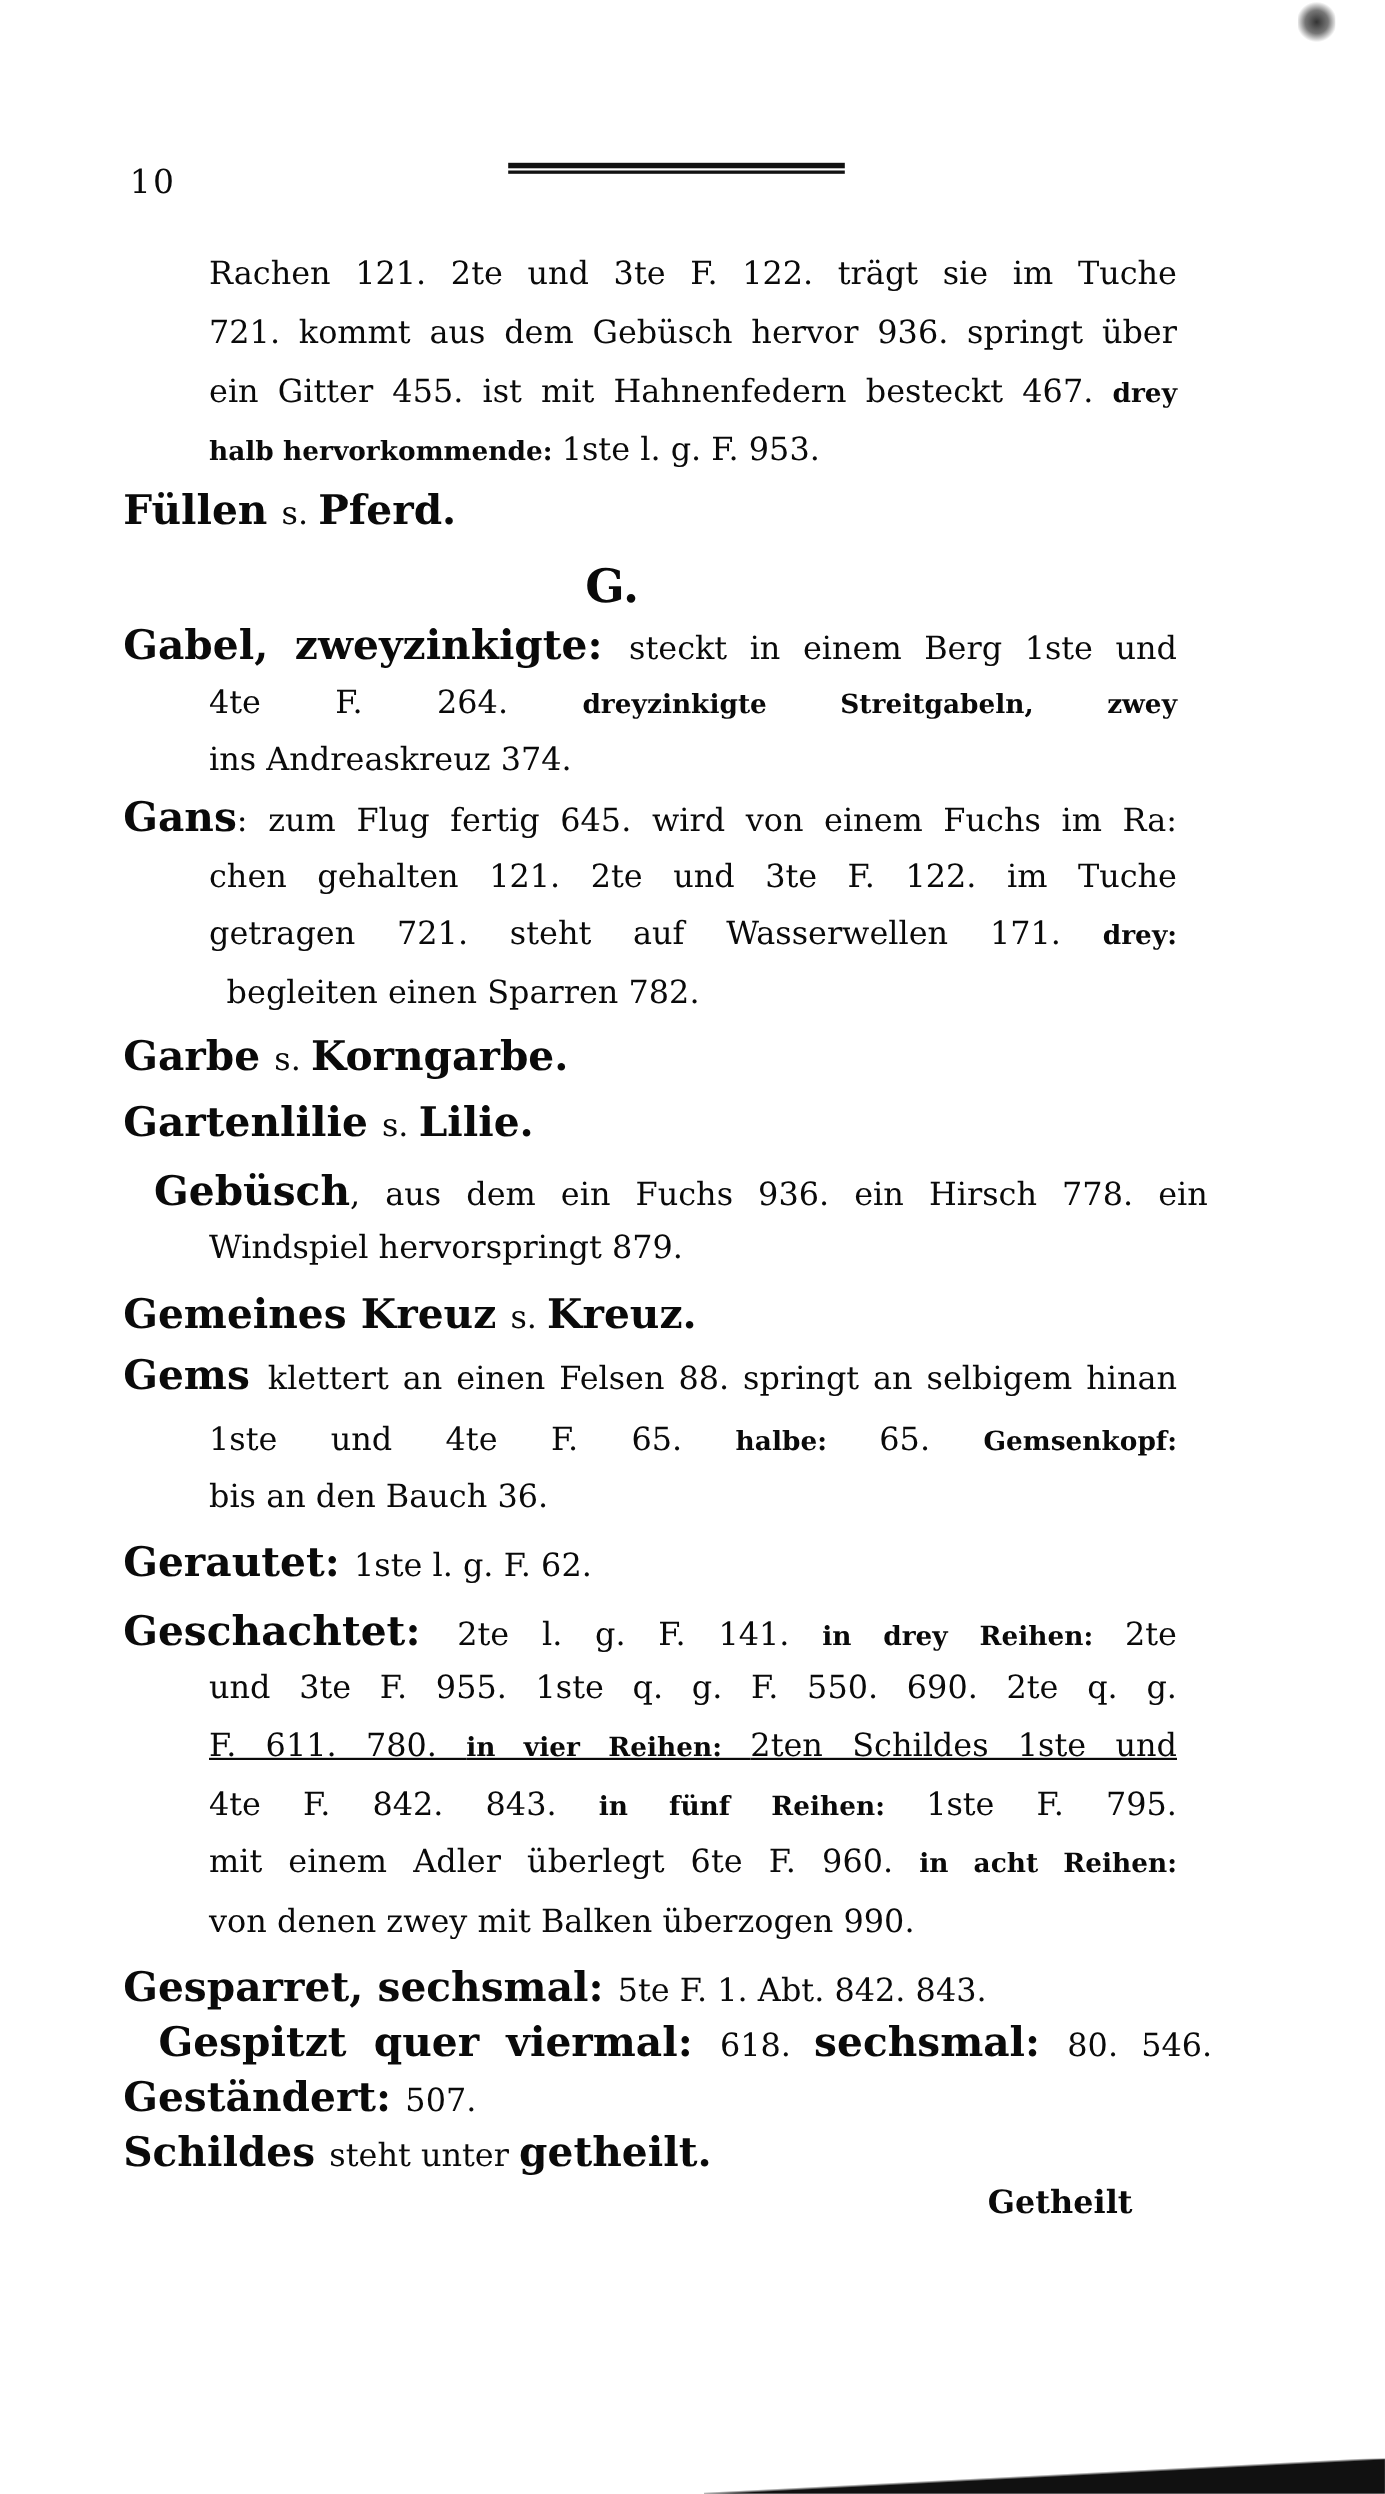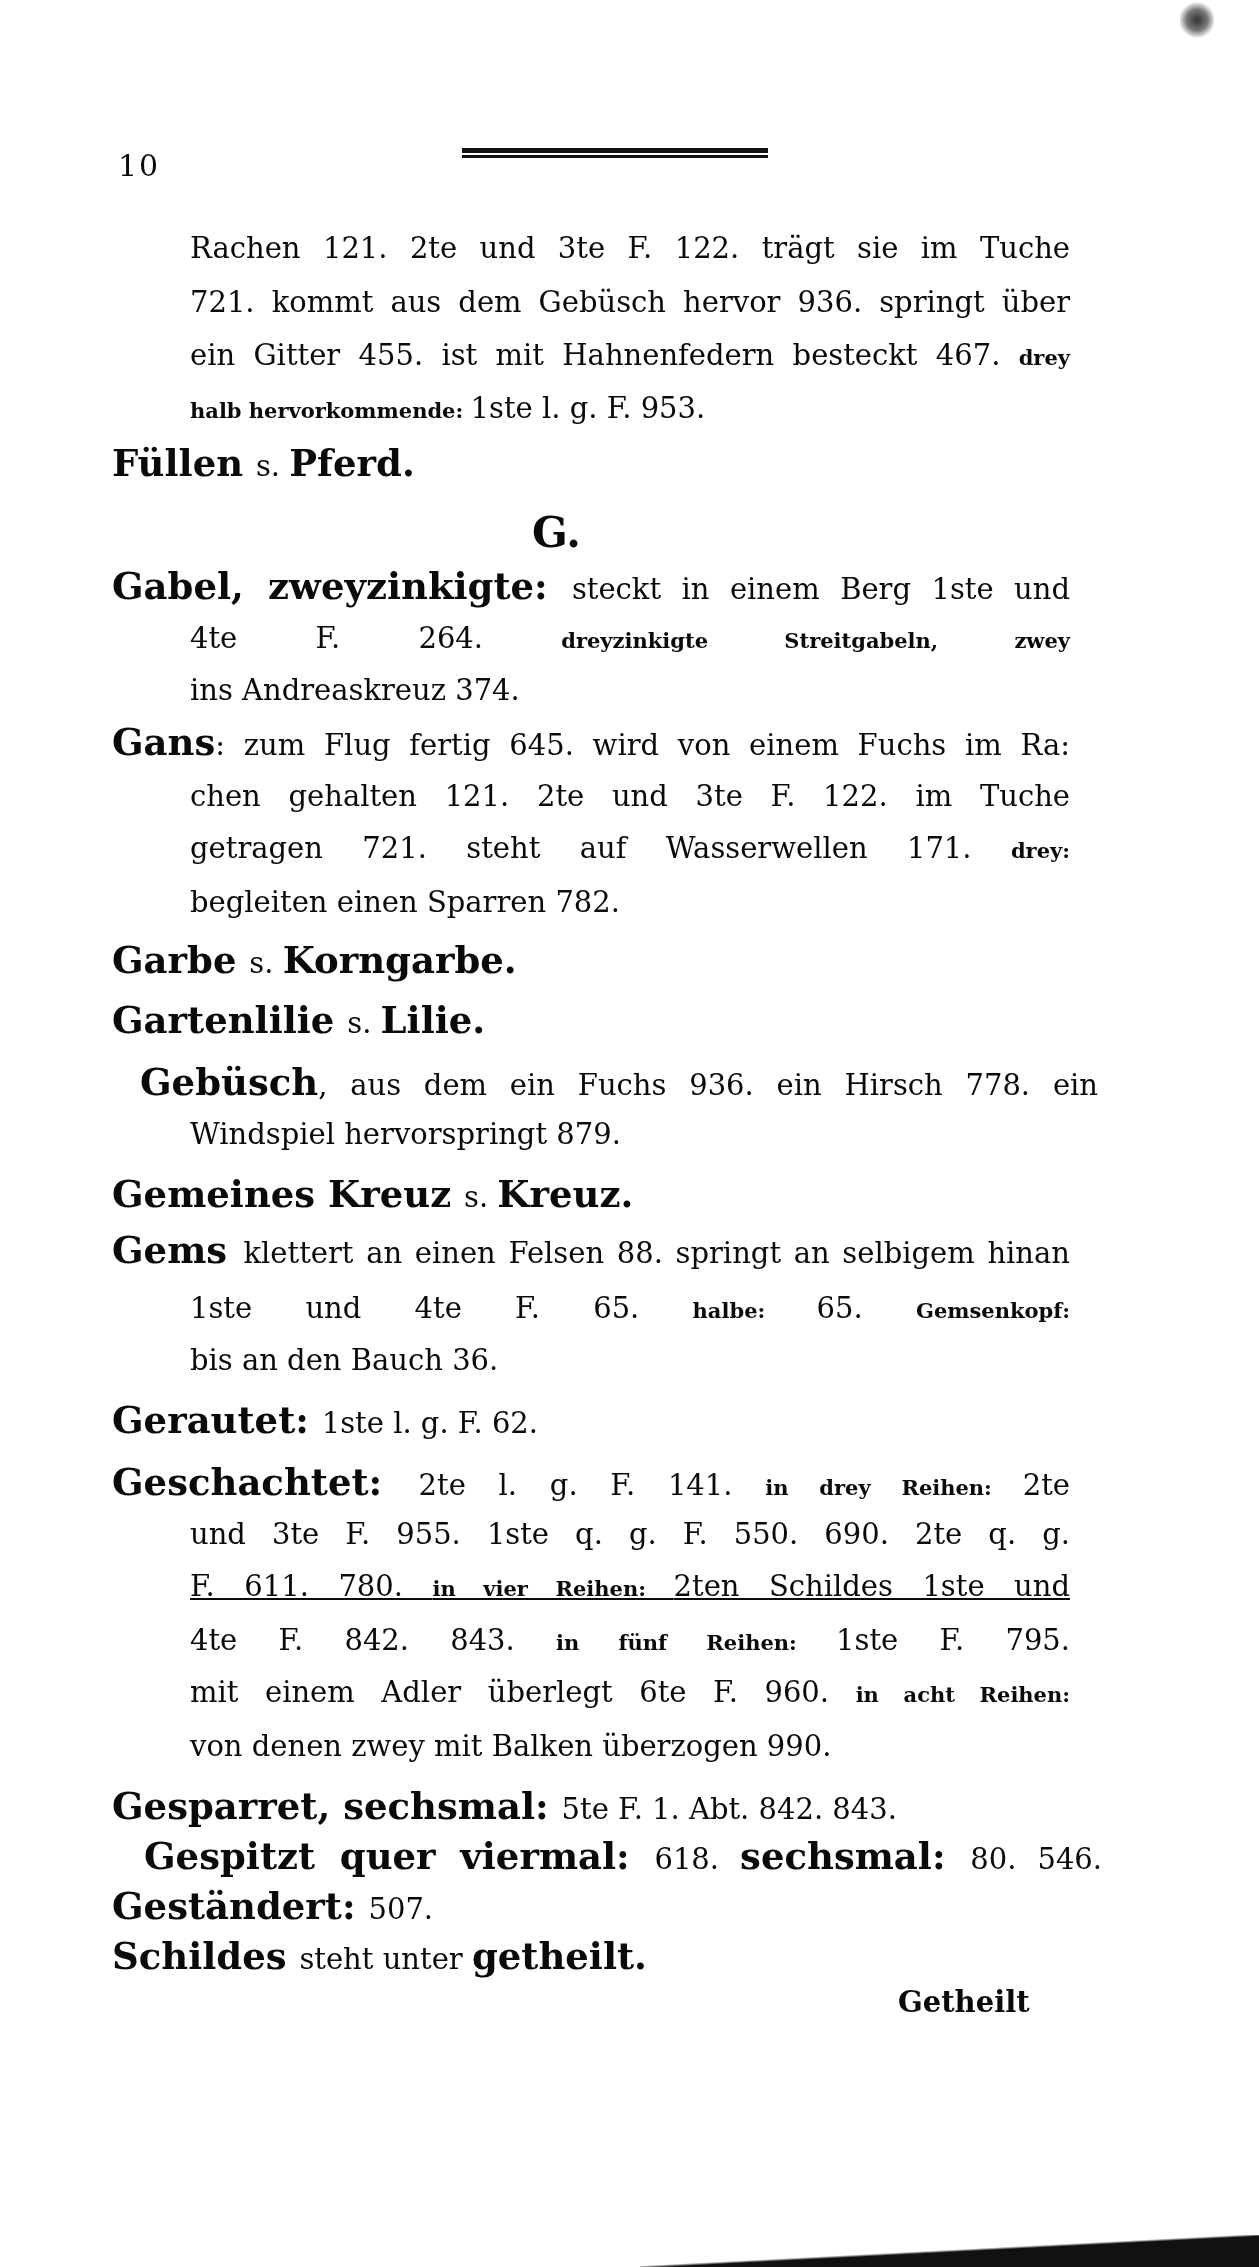--- a/index.html
+++ b/index.html
@@ -10,21 +10,21 @@
   .rule .bar1 { position: absolute; left: 0; top: 3px; width: 306px; height: 5px; background: #111; }
   .rule .bar2 { position: absolute; left: 0; top: 10px; width: 306px; height: 3px; background: #111; }
   .blot { position: absolute; left: 1180px; top: 0; width: 34px; height: 40px;
           background: radial-gradient(circle, #333 0%, #777 40%, transparent 70%); }
   .scanedge { position: absolute; left: 640px; top: 2235px; width: 619px; height: 32px;
               background: linear-gradient(to bottom right, transparent 48%, #111 52%); }
   .line { position: absolute; white-space: nowrap; font-size: 29px; line-height: 40px; }
   .ind0 { left: 112px; }
   .ind1 { left: 190px; }
   .head { font-weight: bold; font-size: 37px; }
-  .bold { font-weight: bold; font-size: 21px; }
+  .bold { font-weight: bold; font-size: 24px; }
   .letter { position: absolute; left: 532px; font-size: 42px; font-weight: bold; }
   .catch { position: absolute; left: 898px; font-size: 29px; font-weight: bold; }
   .justify { width: 880px; text-align: justify; text-align-last: justify; }
 </style>
 </head>
 <body>
 
 <div class="blot"></div>
 <div class="pagenum">10</div>
 <div class="rule">
@@ -37,21 +37,21 @@
     <div class="line ind1 justify" style="width: 880px; top: 282px;"><span class="">721. kommt aus dem Gebüsch hervor 936. springt über</span></div>
     <div class="line ind1 justify" style="width: 880px; top: 335px;"><span class="">ein Gitter 455. ist mit Hahnenfedern besteckt 467. </span><span class="bold">drey</span></div>
     <div class="line ind1" style="top: 388px;"><span class="bold">halb hervorkommende: </span><span class="">1ste l. g. F. 953.</span></div>
     <div class="line ind0" style="top: 443px;"><span class="head">Füllen </span><span class="">s. </span><span class="head">Pferd.</span></div>
     <div class="line ind0 justify" style="width: 958px; top: 566px;"><span class="head">Gabel, zweyzinkigte: </span><span class="">steckt in einem Berg 1ste und</span></div>
     <div class="line ind1 justify" style="width: 880px; top: 618px;"><span class="">4te F. 264. </span><span class="bold">dreyzinkigte Streitgabeln, zwey</span></div>
     <div class="line ind1" style="top: 670px;"><span class="">ins Andreaskreuz 374.</span></div>
     <div class="line ind0 justify" style="width: 958px; top: 722px;"><span class="head">Gans</span><span class="">: zum Flug fertig 645. wird von einem Fuchs im Ra:</span></div>
     <div class="line ind1 justify" style="width: 880px; top: 776px;"><span class="">chen gehalten 121. 2te und 3te F. 122. im Tuche</span></div>
     <div class="line ind1 justify" style="width: 880px; top: 828px;"><span class="">getragen 721. steht auf Wasserwellen 171. </span><span class="bold">drey:</span></div>
-    <div class="line ind1" style="top: 882px;"><span class="">begleiten einen Sparren 782.</span></div>
+    <div class="line ind1" style="top: 882px; margin-left: 16px;"><span class="">begleiten einen Sparren 782.</span></div>
     <div class="line ind0" style="top: 940px;"><span class="head">Garbe </span><span class="">s. </span><span class="head">Korngarbe.</span></div>
     <div class="line ind0" style="top: 1000px;"><span class="head">Gartenlilie </span><span class="">s. </span><span class="head">Lilie.</span></div>
     <div class="line ind0 justify" style="width: 958px; top: 1062px; margin-left: 28px;"><span class="head">Gebüsch</span><span class="">, aus dem ein Fuchs 936. ein Hirsch 778. ein</span></div>
     <div class="line ind1" style="top: 1114px; text-align: center;"><span class="">Windspiel hervorspringt 879.</span></div>
     <div class="line ind0" style="top: 1174px;"><span class="head">Gemeines Kreuz </span><span class="">s. </span><span class="head">Kreuz.</span></div>
     <div class="line ind0 justify" style="width: 958px; top: 1230px;"><span class="head">Gems </span><span class="">klettert an einen Felsen 88. springt an selbigem hinan</span></div>
     <div class="line ind1 justify" style="width: 880px; top: 1288px;"><span class="">1ste und 4te F. 65. </span><span class="bold">halbe: </span><span class="">65. </span><span class="bold">Gemsenkopf:</span></div>
     <div class="line ind1" style="top: 1340px;"><span class="">bis an den Bauch 36.</span></div>
     <div class="line ind0" style="top: 1400px;"><span class="head">Gerautet: </span><span class="">1ste l. g. F. 62.</span></div>
     <div class="line ind0 justify" style="width: 958px; top: 1462px;"><span class="head">Geschachtet: </span><span class="">2te l. g. F. 141. </span><span class="bold">in drey Reihen: </span><span class="">2te</span></div>

